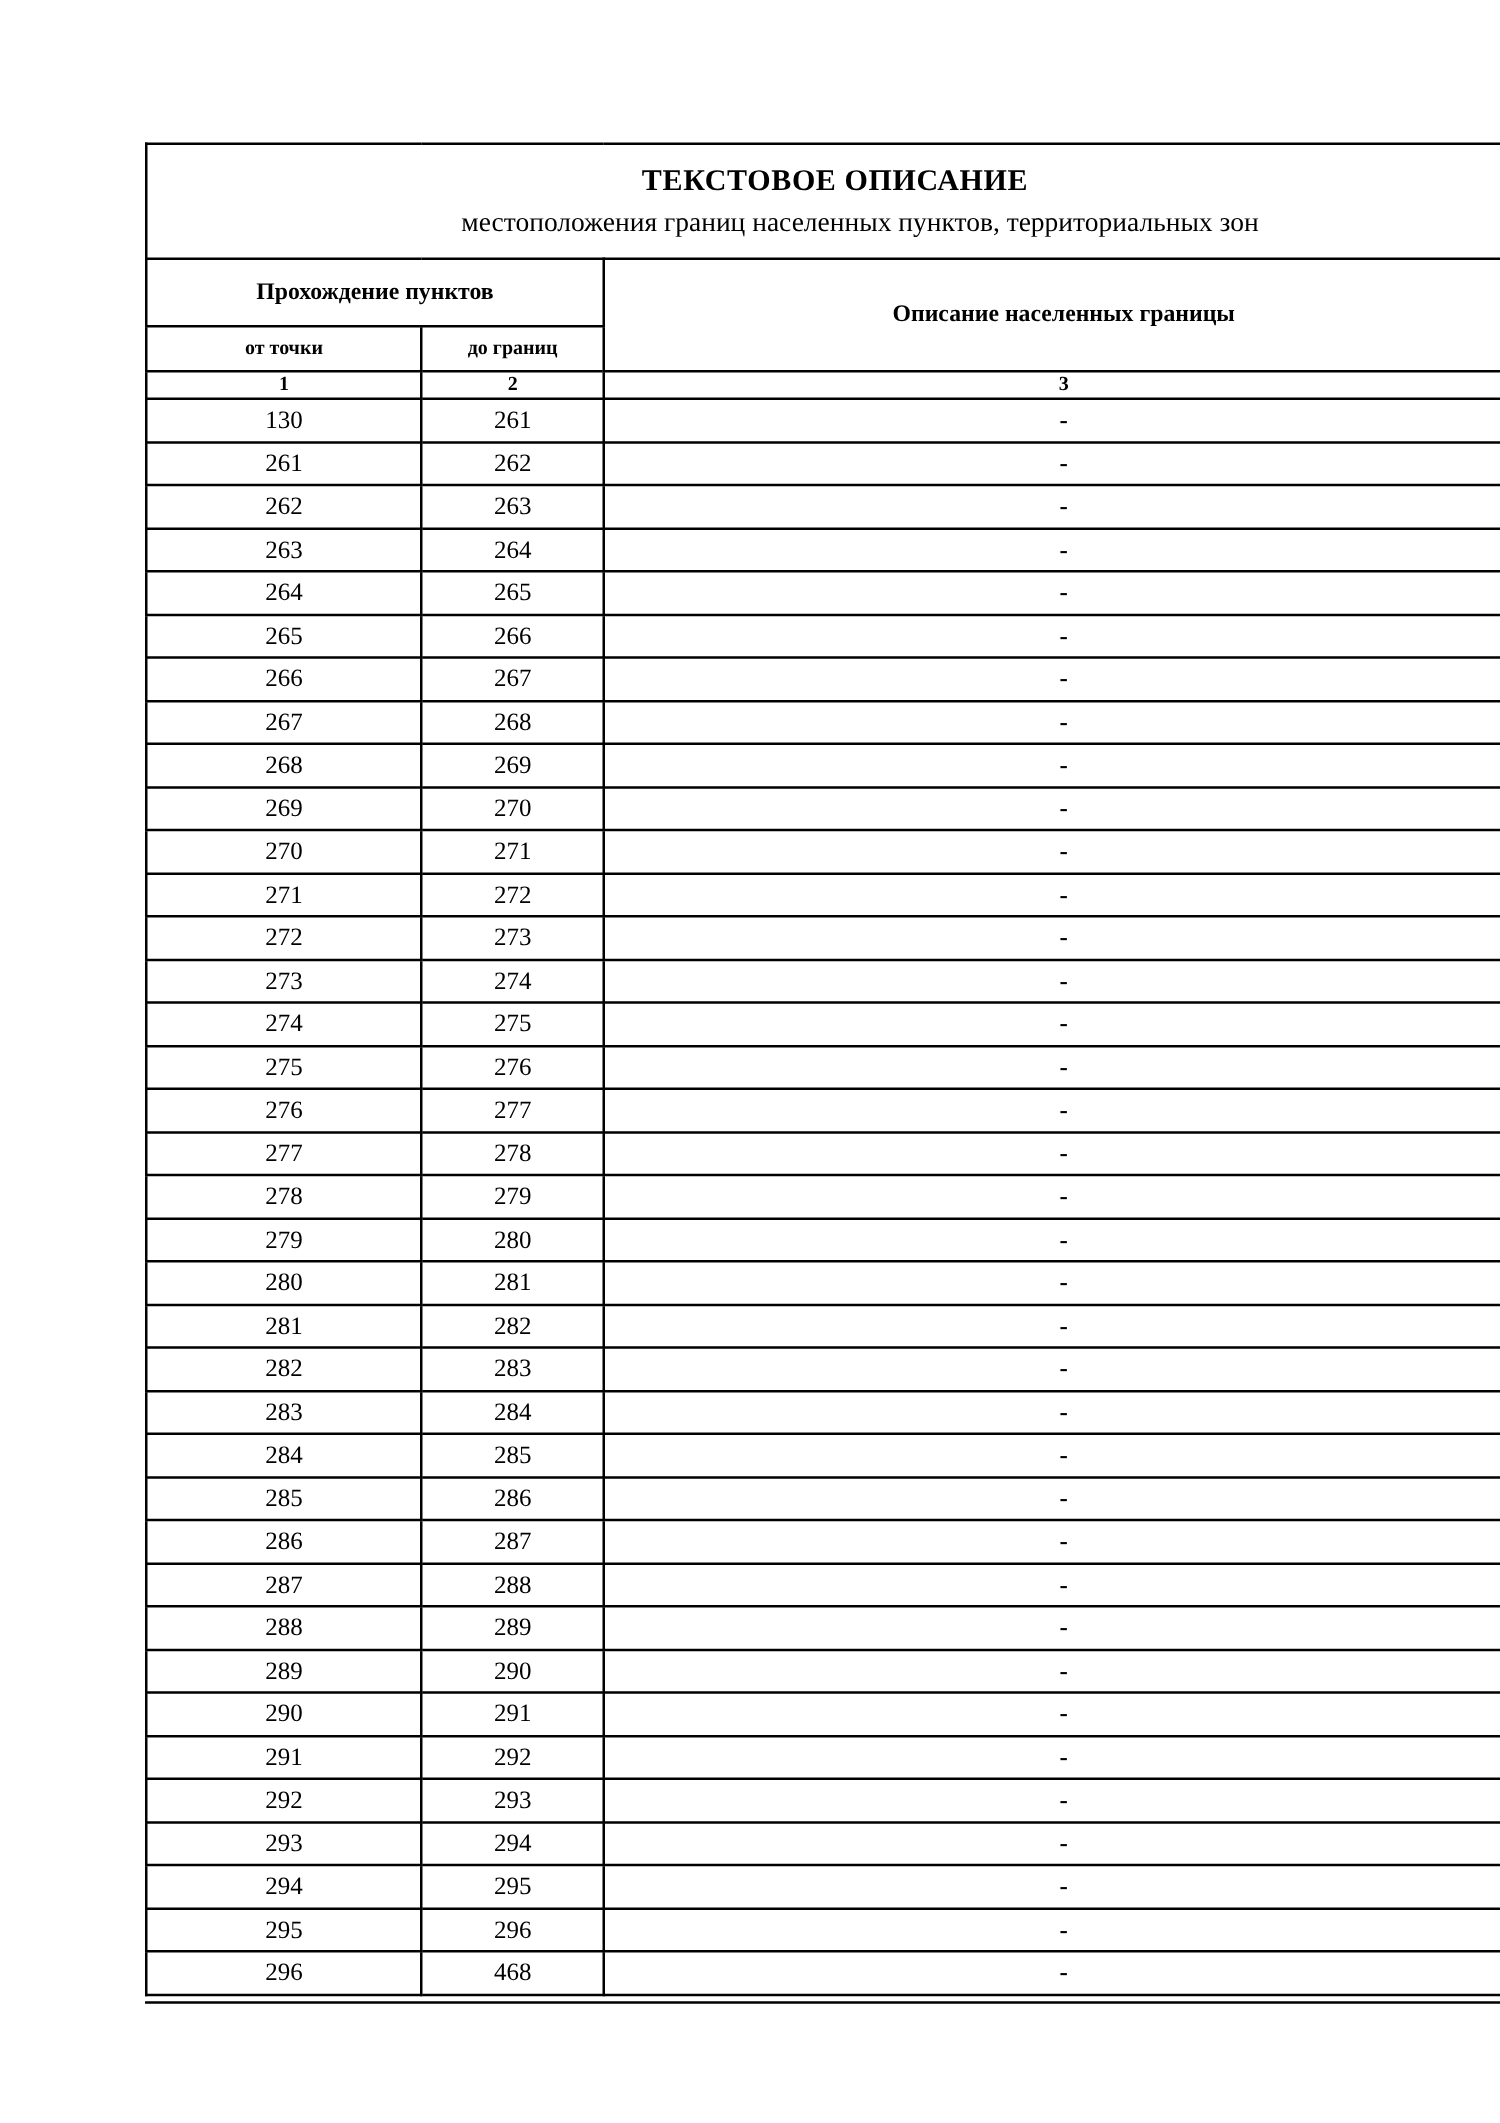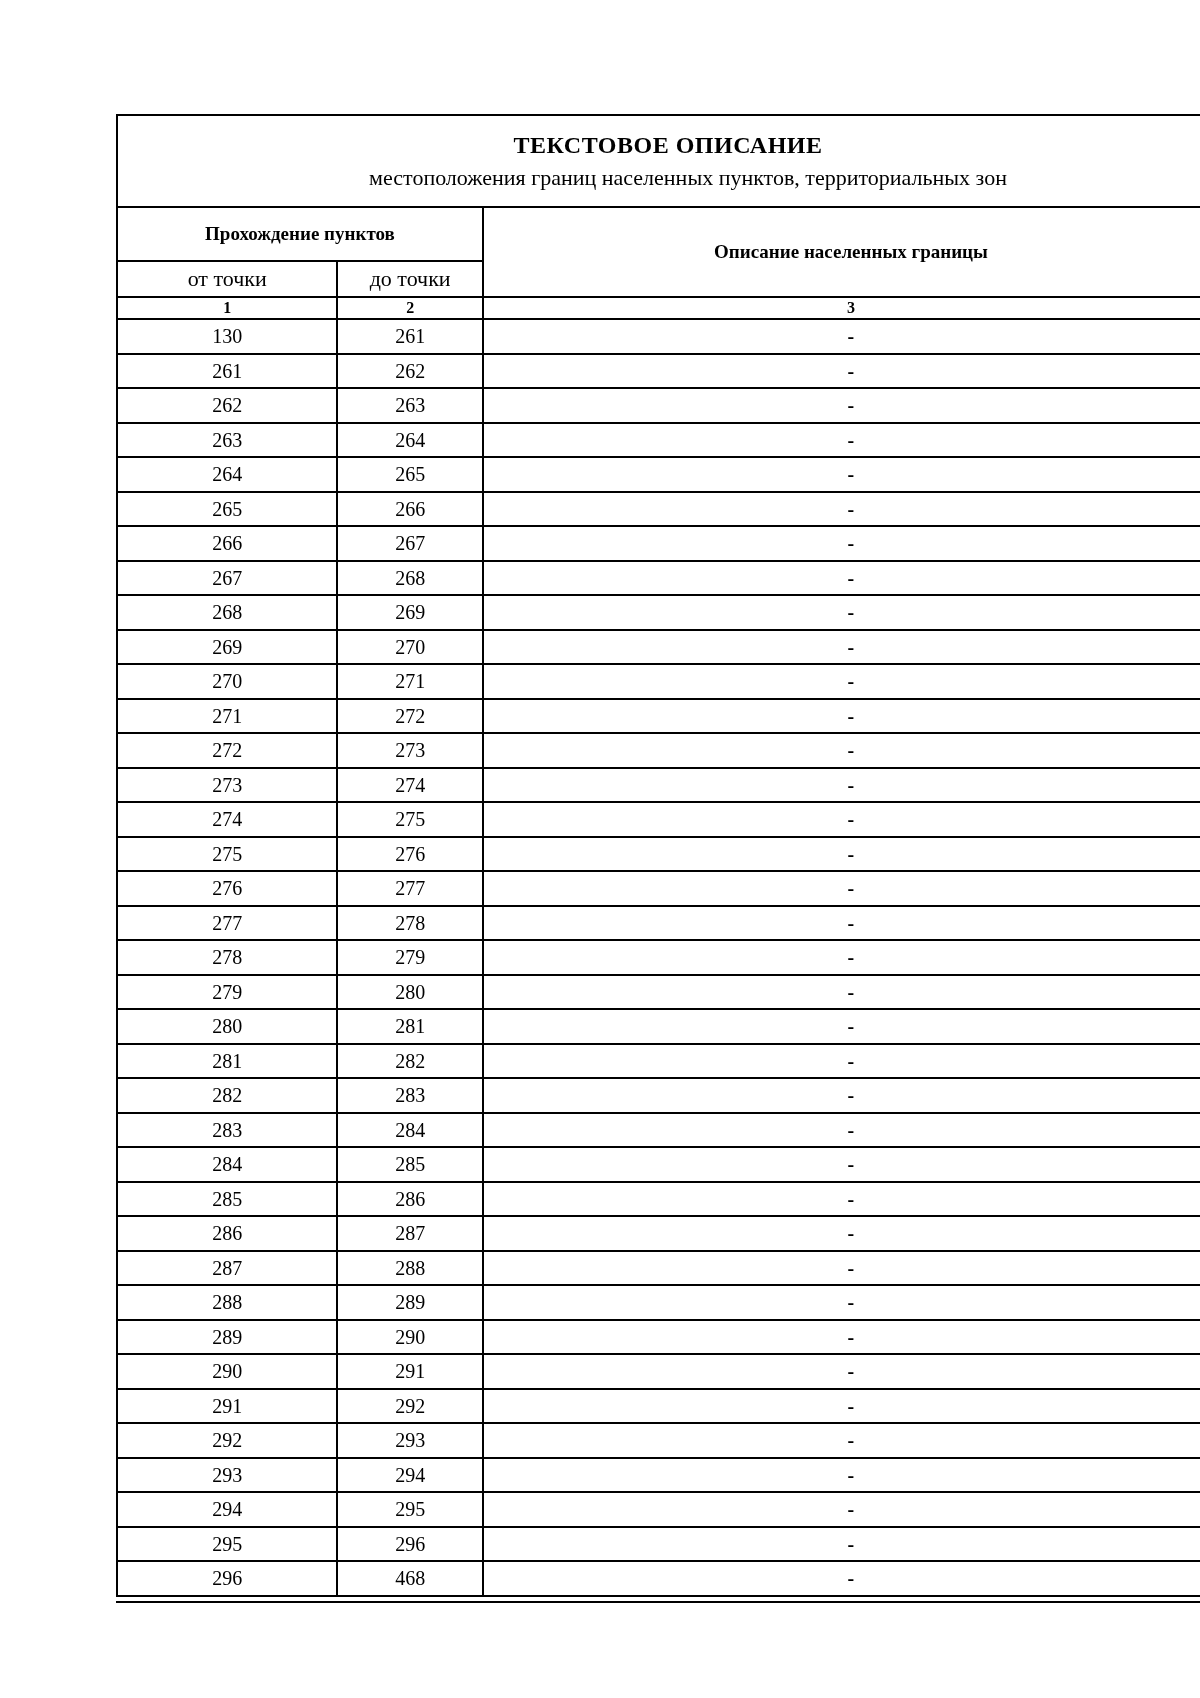--- a/index.html
+++ b/index.html
@@ -52,22 +52,22 @@
     font-weight: normal;
     padding-left: 40px;
   }
   tr.row-hgroup td {
     height: 52px;
     font-weight: bold;
     font-size: 19px;
   }
   tr.row-hpoints td {
     height: 34px;
-    font-weight: normal;
-    font-size: 22px;
+    font-weight: bold;
+    font-size: 16px;
   }
   tr.row-nums td {
     height: 20px;
     font-weight: bold;
     font-size: 16px;
     line-height: 1;
   }
   tbody.data-rows tr {
     height: 34.5px;
   }
@@ -101,21 +101,21 @@
             <div class="title-line1">ТЕКСТОВОЕ ОПИСАНИЕ</div>
             <div class="title-line2">местоположения границ населенных пунктов, территориальных зон</div>
           </td>
         </tr>
         <tr class="row-hgroup">
           <td colspan="2">Прохождение пунктов</td>
           <td rowspan="2">Описание населенных границы</td>
         </tr>
         <tr class="row-hpoints">
           <td>от точки</td>
-          <td>до точки</td>
+          <td>до границ</td>
         </tr>
         <tr class="row-nums">
           <td>1</td>
           <td>2</td>
           <td>3</td>
         </tr>
       </thead>
       <tbody class="data-rows">
           <tr>
           <td>130</td>

